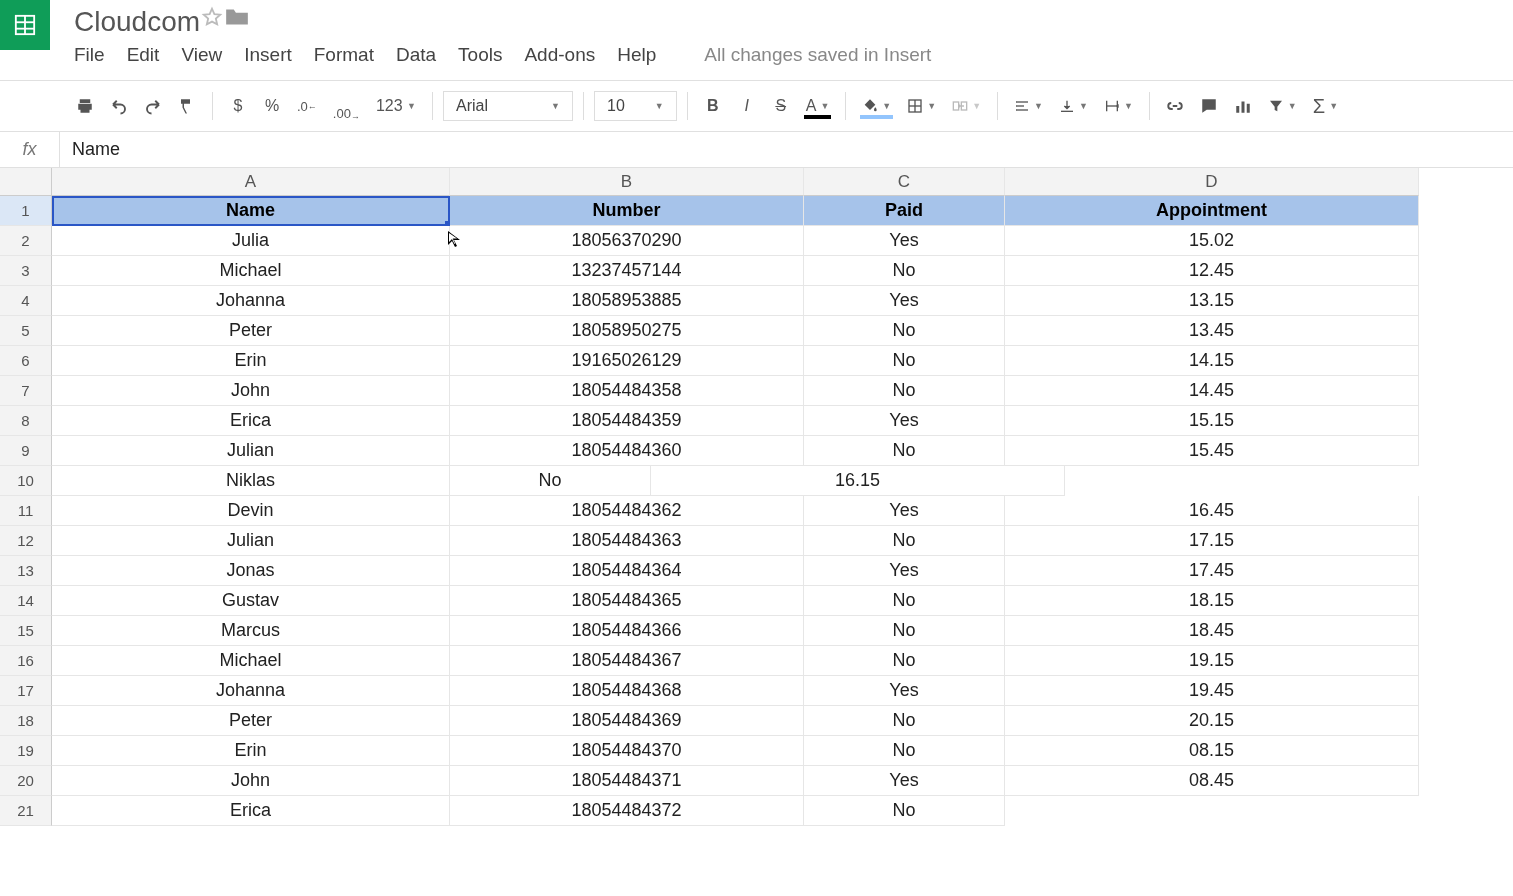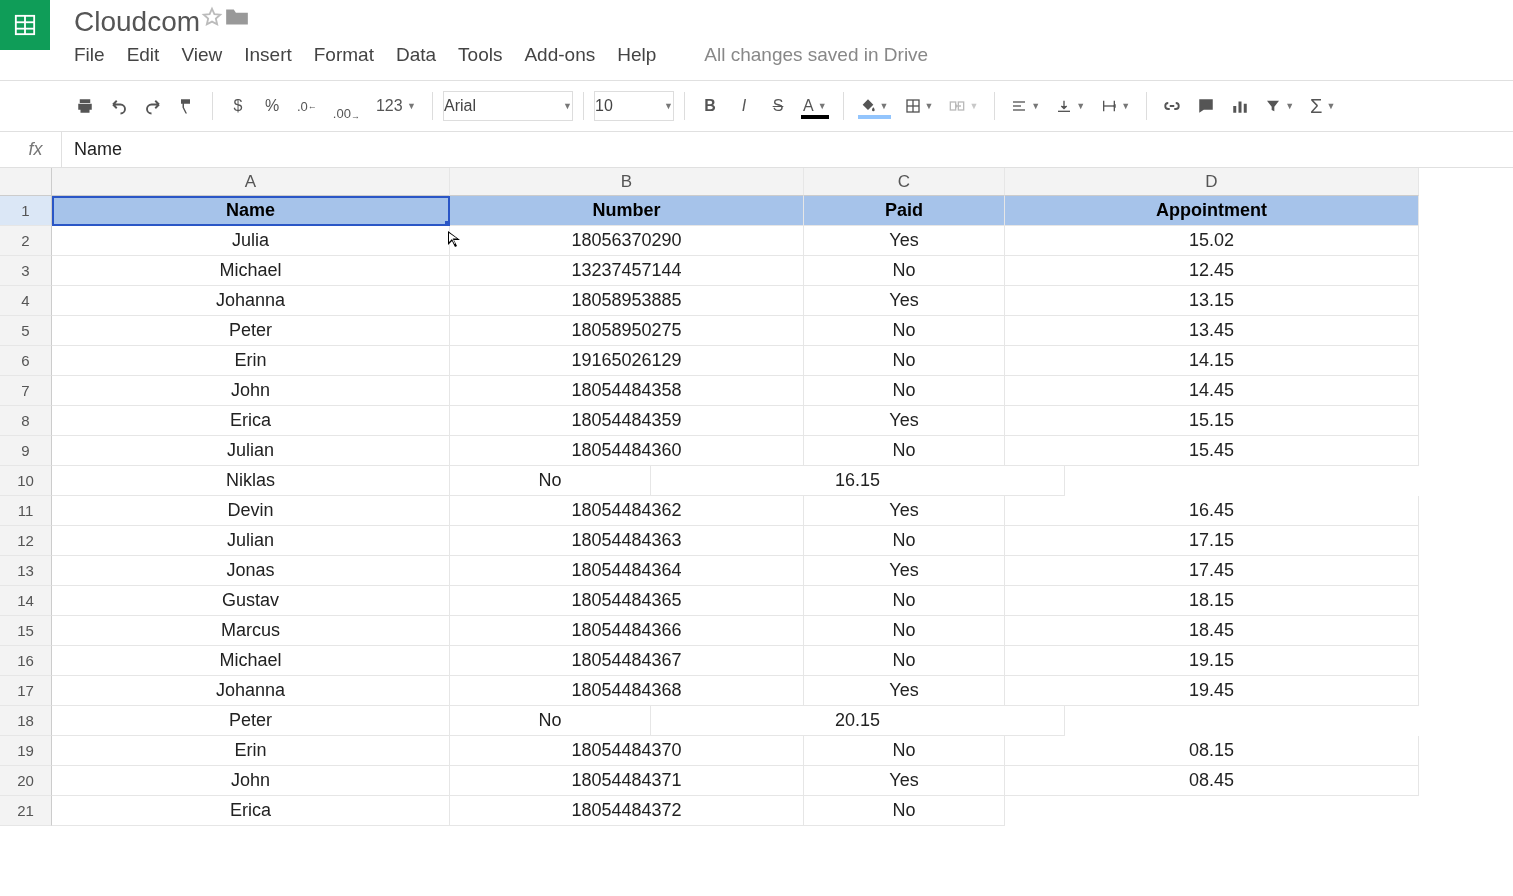--- a/index.html
+++ b/index.html
@@ -23,34 +23,34 @@
     gap: 4px; background: #fff;
   }
   .tb-btn {
     min-width: 30px; height: 30px; display: flex; align-items: center; justify-content: center;
     color: #555; cursor: pointer; font-size: 16px; padding: 0 6px;
     border-radius: 2px;
   }
   .tb-sep { width: 1px; height: 28px; background: #ddd; margin: 0 6px; }
   .font-select, .size-select {
     height: 30px; border: 1px solid #ddd; background: #fff; color: #444;
-    font-size: 16px; padding: 0 0; display: flex; align-items: center; gap: 30px;
+    font-size: 16px; padding: 0 12px; display: flex; align-items: center; gap: 30px;
     cursor: pointer; min-width: 80px; justify-content: space-between;
   }
   .font-select { min-width: 130px; }
   .tri { font-size: 9px; color: #777; }
   .text-color-btn { position: relative; }
   .text-color-underline { position: absolute; left: 4px; right: 4px; bottom: 2px; height: 4px; background: #000; }
   .fill-color-underline { position: absolute; left: 4px; right: 4px; bottom: 2px; height: 4px; background: #93c5fd; }
   .fx-row {
     height: 36px; display: flex; align-items: center; border-bottom: 1px solid #e0e0e0;
   }
   .fx-label {
-    width: 52px; text-align: center; font-style: italic; color: #777; font-size: 18px;
-    border-right: 1px solid #e0e0e0; height: 100%; display: flex; align-items: center; justify-content: center; margin-left: 10px;
+    width: 60px; text-align: center; font-style: italic; color: #777; font-size: 18px;
+    border-right: 1px solid #e0e0e0; height: 100%; display: flex; align-items: center; justify-content: center;
   }
   .fx-input {
     border: none; outline: none; flex: 1; font-size: 18px; padding: 0 12px; height: 100%;
     font-family: Arial, sans-serif; color: #222;
   }
   .sheet { display: flex; }
   .rowhead-col { width: 52px; }
   .corner-cell {
     height: 28px; background: #f3f3f3; border-right: 1px solid #ccc; border-bottom: 1px solid #ccc;
   }
@@ -121,21 +121,21 @@
     <div class="menu-row">
       <span class="menu-item">File</span>
       <span class="menu-item">Edit</span>
       <span class="menu-item">View</span>
       <span class="menu-item">Insert</span>
       <span class="menu-item">Format</span>
       <span class="menu-item">Data</span>
       <span class="menu-item">Tools</span>
       <span class="menu-item">Add-ons</span>
       <span class="menu-item">Help</span>
-      <span class="save-status">All changes saved in Drive</span>
+      <span class="save-status">All changes saved in Insert</span>
     </div>
   </div>
 </div>
 
 <div class="toolbar">
   <div class="tb-btn">
       <svg width="18" height="18" viewBox="0 0 24 24">
         <path fill="#555" d="M5 3h14v5H5zM3 9h18v8h-3v4H6v-4H3zM8 17h8v4H8z"></path>
       </svg>
     </div>
@@ -399,20 +399,21 @@
         <div class="cell colD">19.15</div>
       </div>
       <div class="data-row">
         <div class="cell colA">Johanna</div>
         <div class="cell colB">18054484368</div>
         <div class="cell colC">Yes</div>
         <div class="cell colD">19.45</div>
       </div>
       <div class="data-row">
         <div class="cell colA">Peter</div>
+        <div class="cell colB">18054484369</div>
         <div class="cell colC">No</div>
         <div class="cell colD">20.15</div>
       </div>
       <div class="data-row">
         <div class="cell colA">Erin</div>
         <div class="cell colB">18054484370</div>
         <div class="cell colC">No</div>
         <div class="cell colD">08.15</div>
       </div>
       <div class="data-row">

